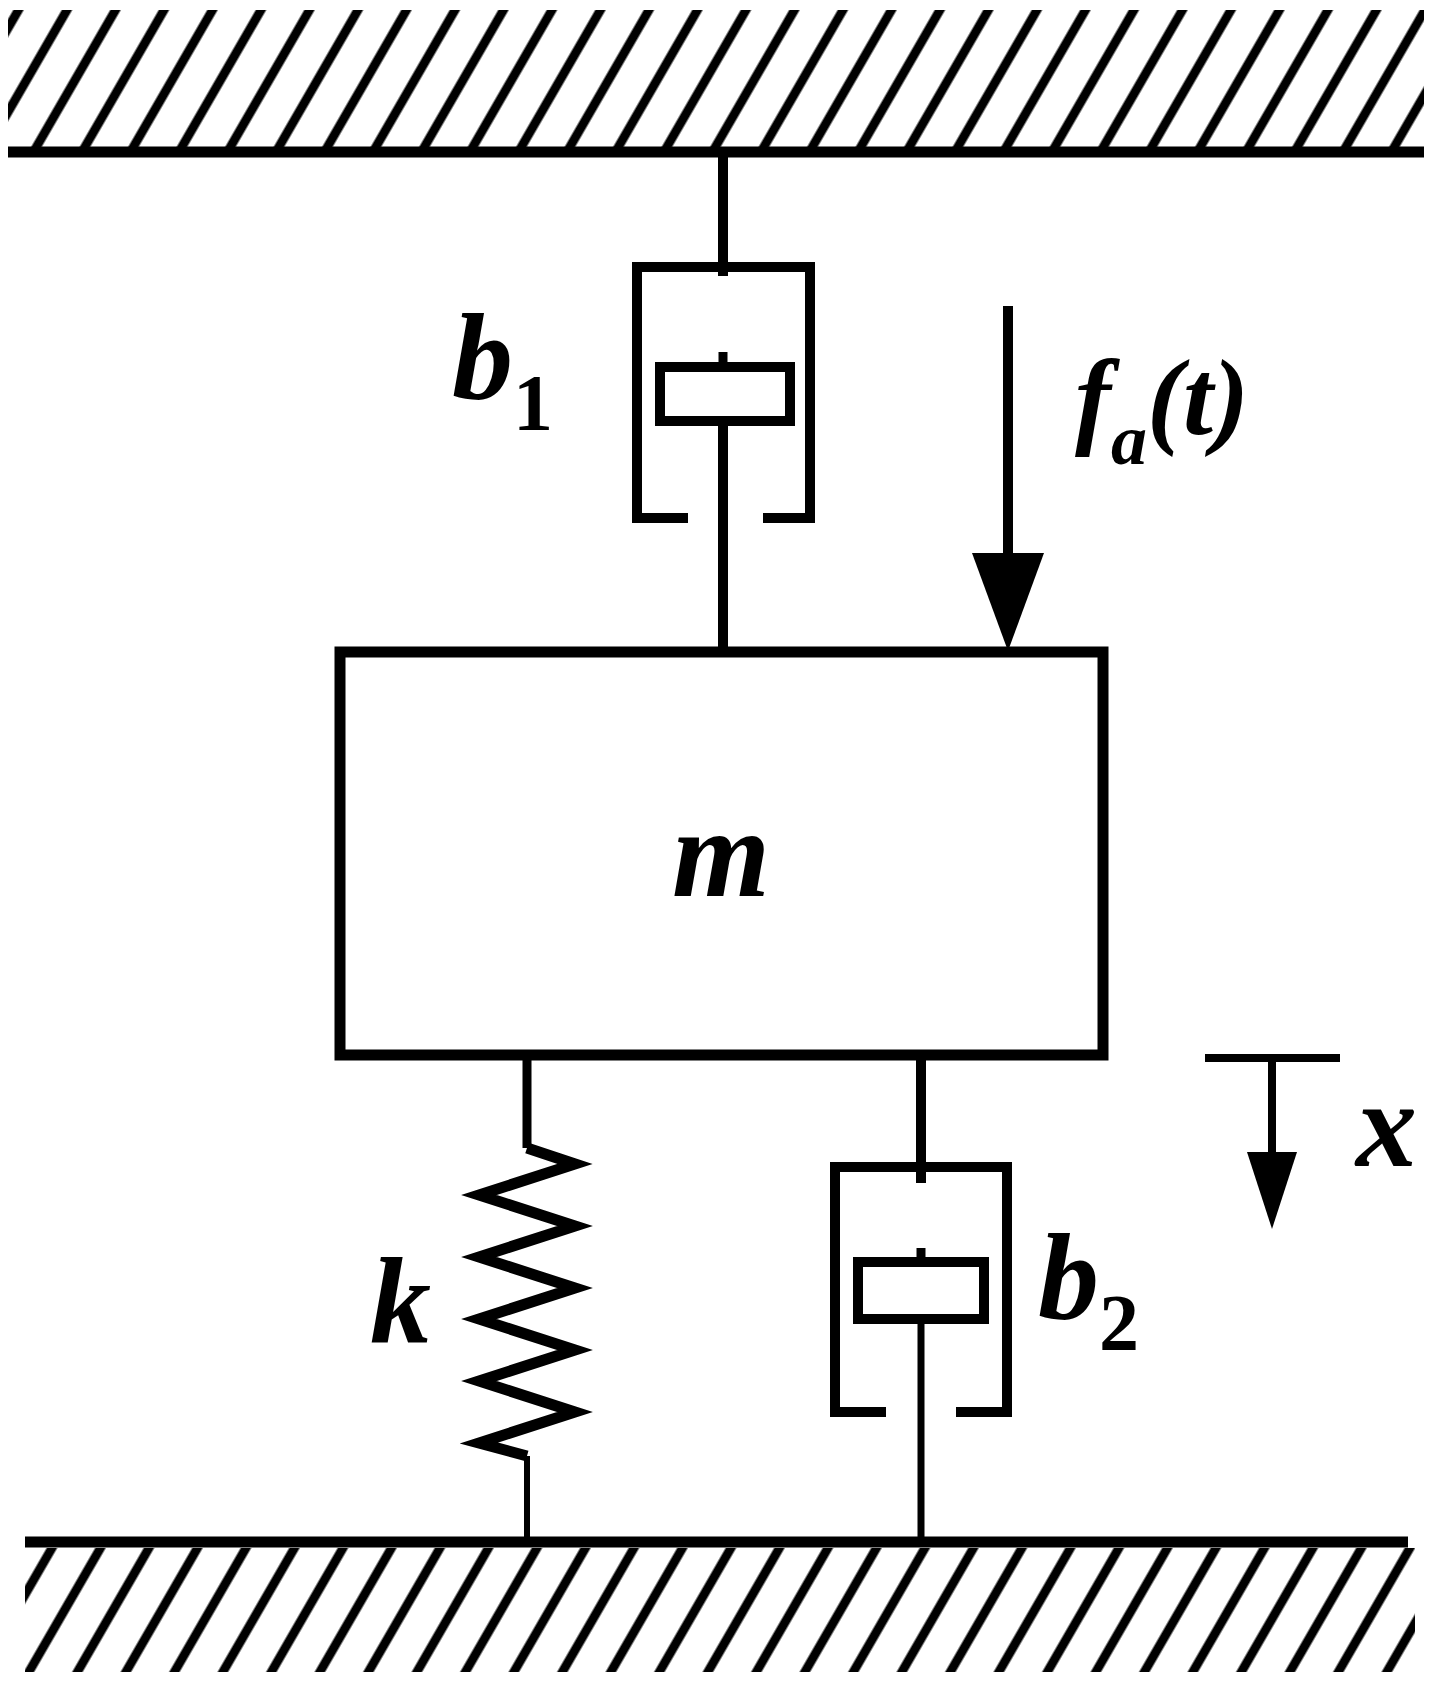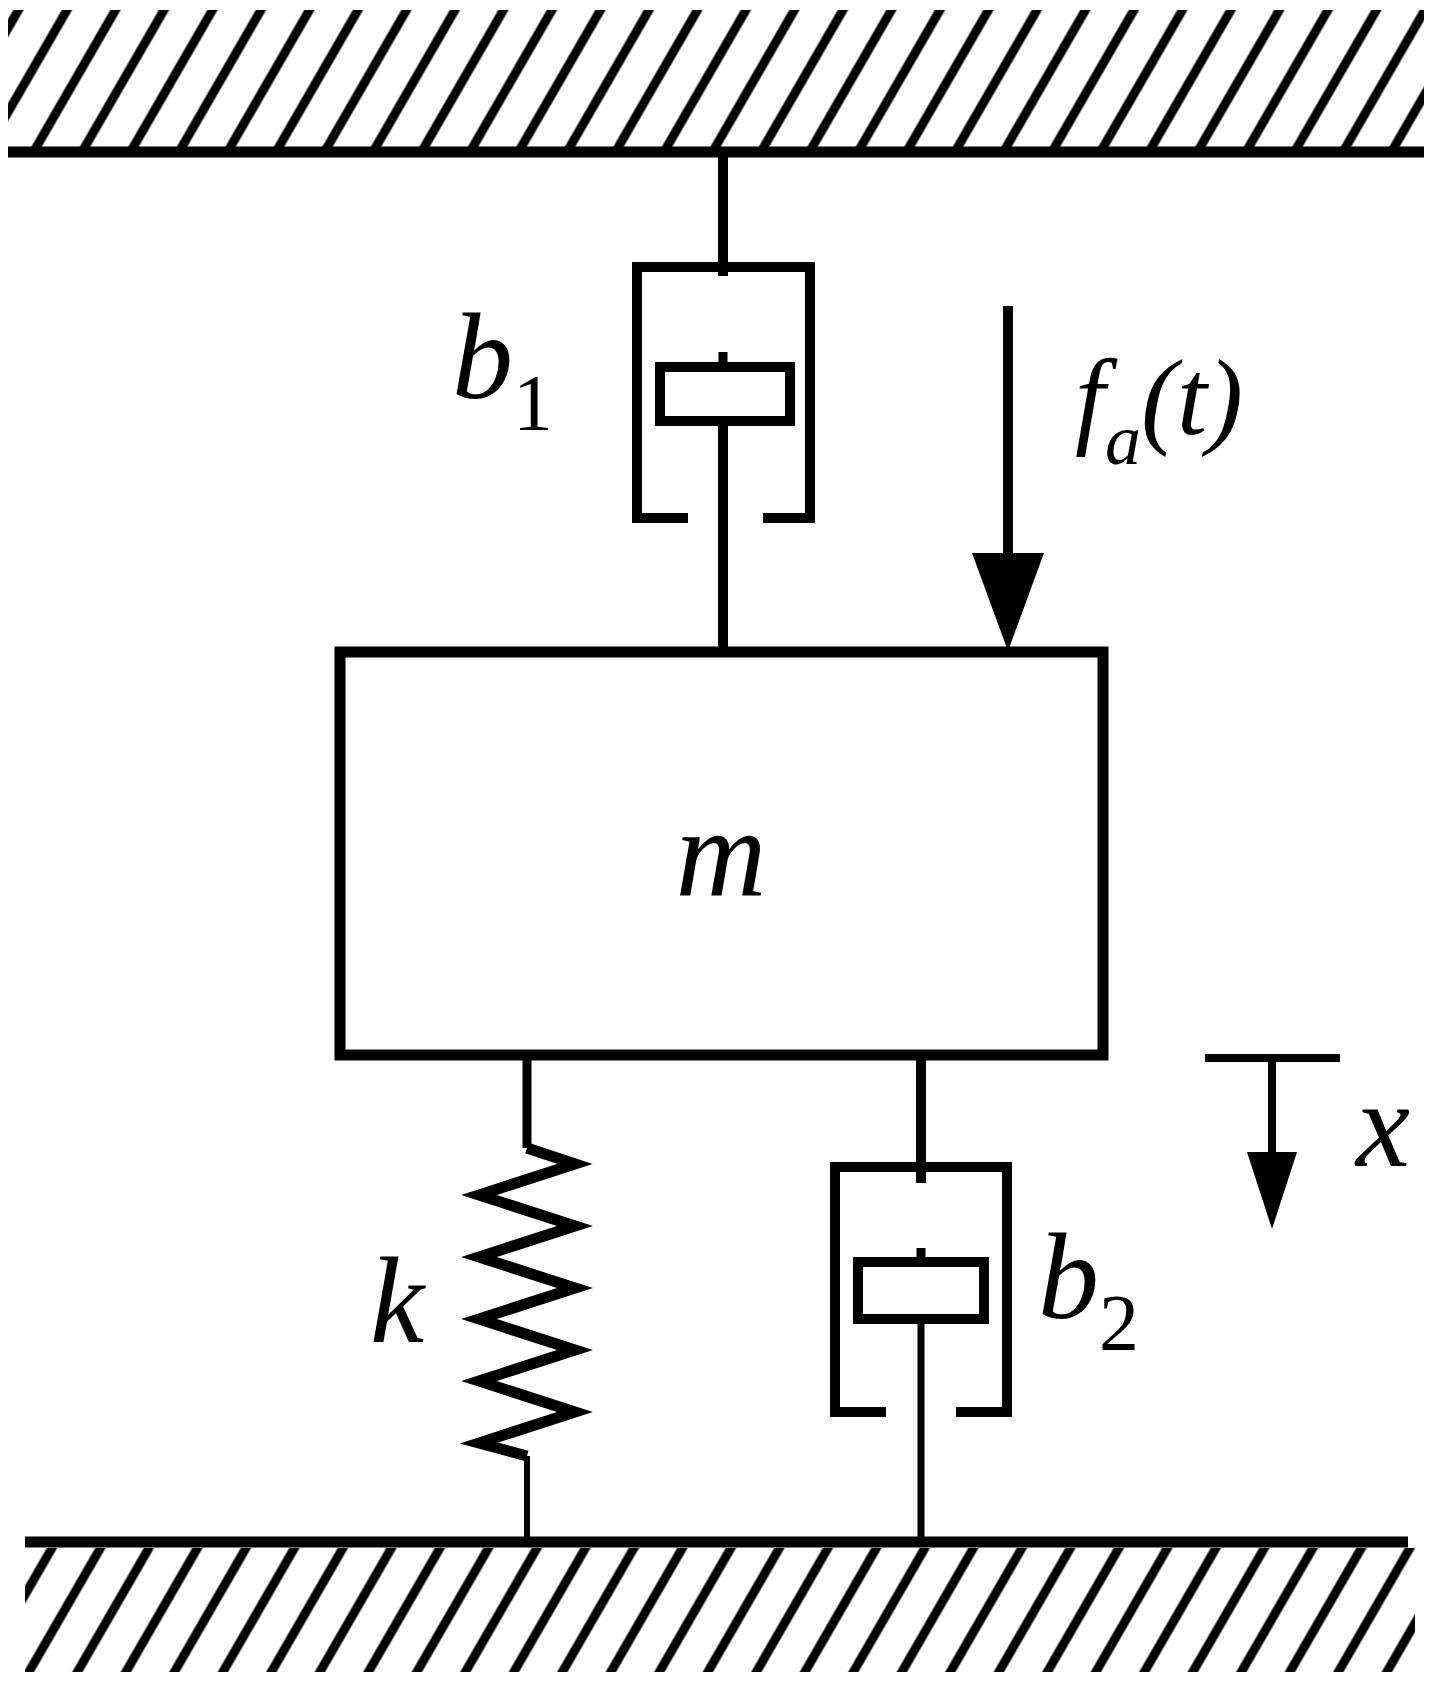--- a/index.html
+++ b/index.html
@@ -1,16 +1,16 @@
 <!DOCTYPE html>
 <html><head>
 <meta charset="utf-8">
 <style>
   html,body{margin:0;padding:0;background:#ffffff;}
-  .stage{position:relative;width:1432px;height:1672px;background:#ffffff;overflow:hidden;}
+  .stage{position:relative;width:1432px;height:1672px;background:#ffffff;overflow:hidden;font-weight:bold;}
   svg{display:block;}
   text{font-family:"Liberation Serif","DejaVu Serif",serif;fill:#000000;}
   .it{font-style:italic;}
   .up{font-style:normal;}
 </style>
 </head>
 <body>
 
 <div class="stage">
 <svg width="1432" height="1698" viewBox="0 0 1432 1698" xmlns="http://www.w3.org/2000/svg">

